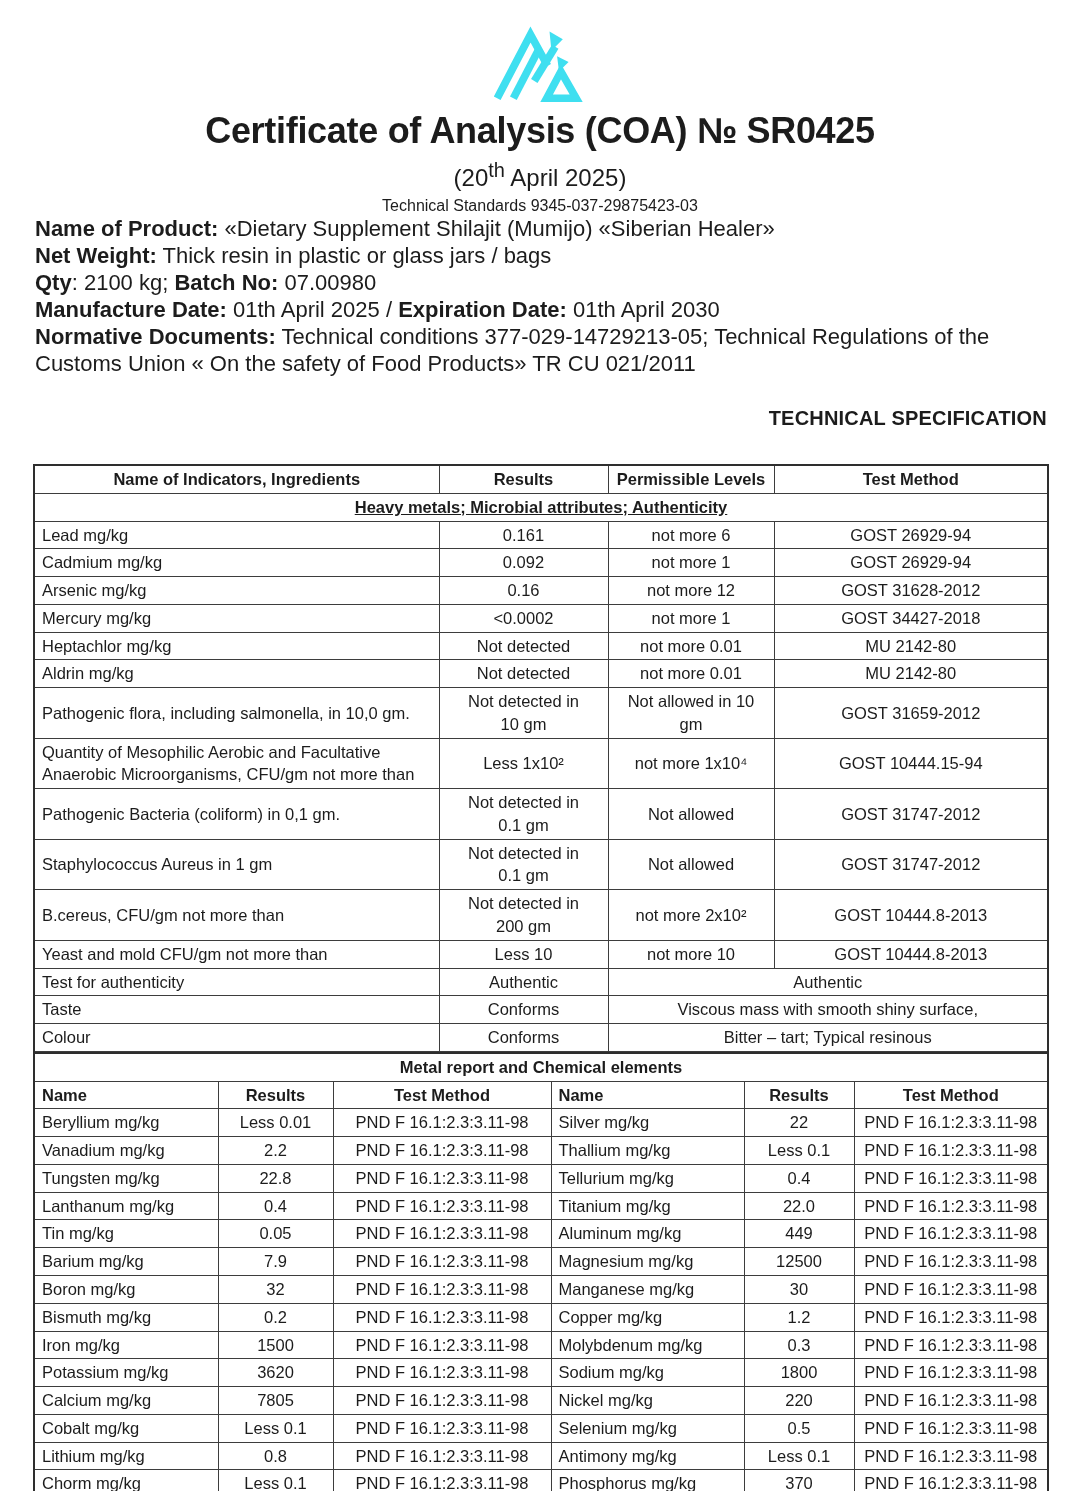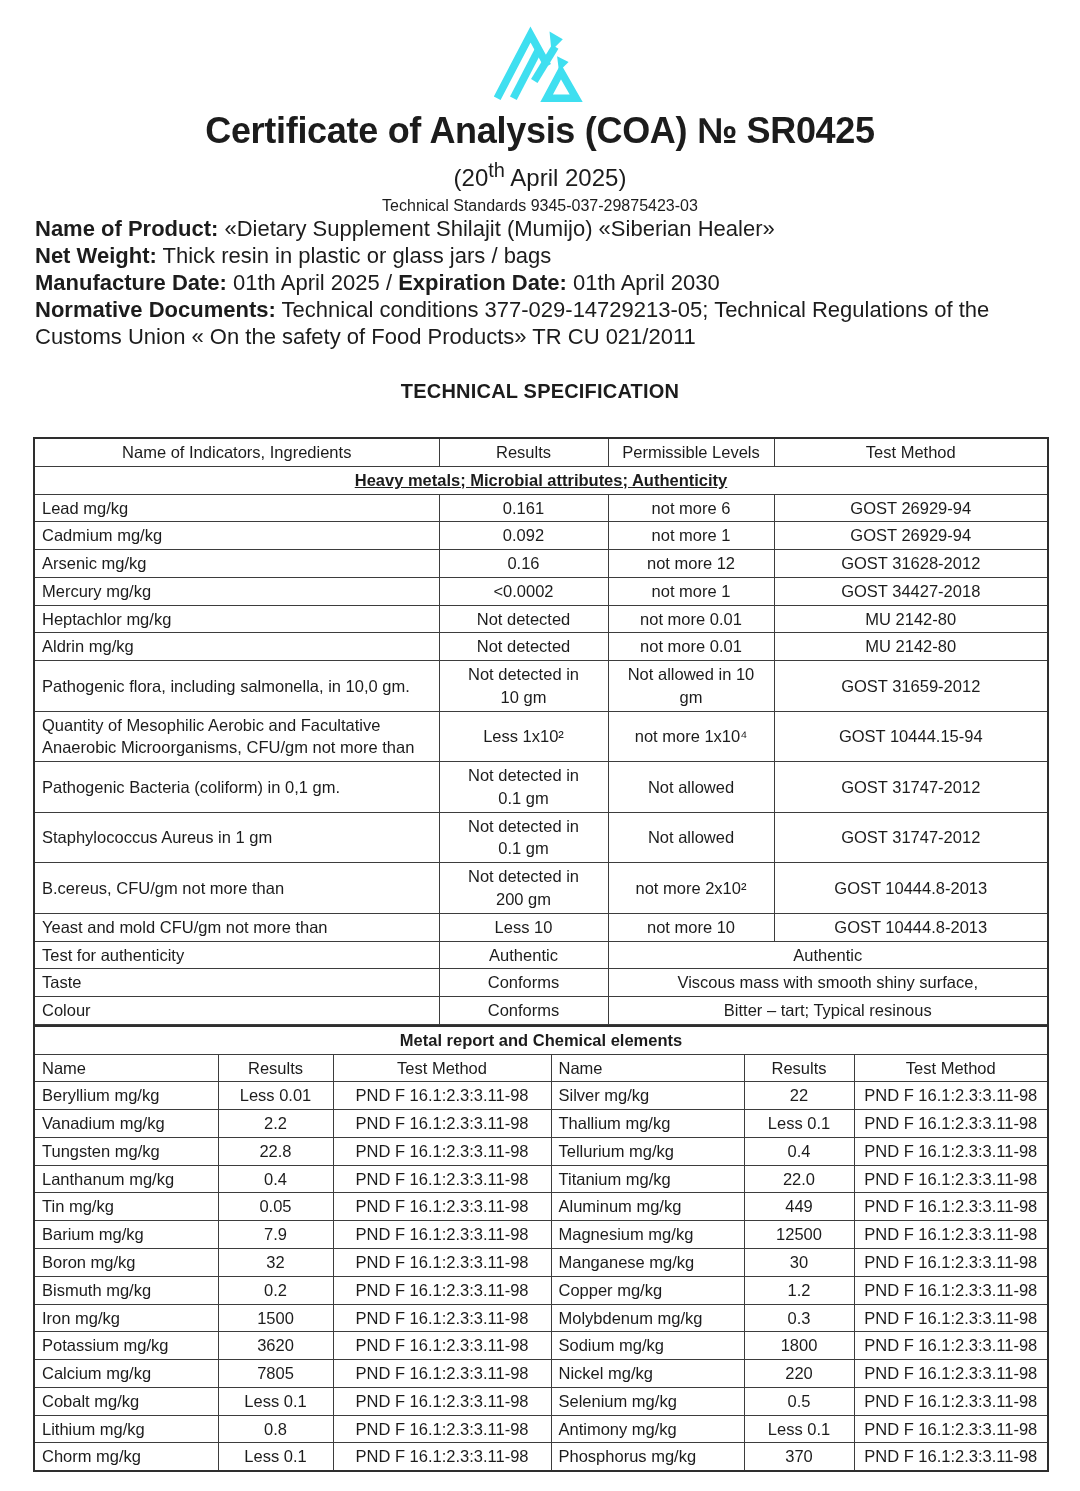--- a/index.html
+++ b/index.html
@@ -19,39 +19,39 @@
   .date-line { text-align: center; font-size: 24px; margin-top: 7px; }
   .std-line  { text-align: center; font-size: 16px; margin-top: 5px; }
 
   
   .product-info { margin-top: 0; font-size: 22px; line-height: 27px; }
   .product-info .line { padding-left: 2px; }
   .b { font-weight: bold; }
   .u { text-decoration: underline; }
   .ctr { text-align: center !important; margin-left: 28px; }
 
-  .section-heading { text-align: center; font-size: 20px; font-weight: bold; margin-top: 30px; letter-spacing: 0.2px; }
+  .section-heading { text-align: right; font-size: 20px; font-weight: bold; margin-top: 30px; letter-spacing: 0.2px; }
 
   
   .tables { margin-top: 34px; }
   table { border-collapse: collapse; table-layout: fixed; width: 1014px; }
   table.spec  { border: 2px solid #2e2e2e; border-bottom: none; }
   table.metal { border: 2px solid #2e2e2e; }
   td {
     border: 1.5px solid #3d3d3d;
     font-size: 16.5px;
     line-height: 1.38;
     padding: 2px 7px;
     text-align: center;
     vertical-align: middle;
     white-space: pre-line;
     height: 26px;
     overflow: hidden;
   }
-  tr[data-kind="header"] td { font-weight: normal; }
+  tr[data-kind="header"] td { font-weight: bold; }
   table.spec  td:first-child { text-align: left; }
   table.spec  tr[data-kind="header"] td:first-child,
   table.spec  tr:first-child td { text-align: center; }
   table.metal td:nth-child(1), table.metal td:nth-child(4) { text-align: left; }
   table.metal tr:first-child td { text-align: center; }
 </style>
 </head>
 <body>
 
 <div class="page">
@@ -72,20 +72,21 @@
     </svg>
   </div>
 
   <div class="title">Certificate of Analysis (COA) № SR0425</div>
   <div class="date-line"><span>(20</span><sup>th</sup><span> April 2025)</span></div>
   <div class="std-line">Technical Standards 9345-037-29875423-03</div>
 
   <div class="product-info">
     <div class="line"><span class="b">Name of Product:</span><span> «Dietary Supplement Shilajit (Mumijo) «Siberian Healer»</span></div>
     <div class="line"><span class="b">Net Weight:</span><span> Thick resin in plastic or glass jars / bags</span></div>
+    <div class="line"><span class="b">Qty</span><span>: 2100 kg; </span><span class="b">Batch No:</span><span> 07.00980</span></div>
     <div class="line"><span class="b">Manufacture Date:</span><span> 01th April 2025 / </span><span class="b">Expiration Date:</span><span> 01th April 2030</span></div>
     <div class="line"><span class="b">Normative Documents:</span><span> Technical conditions 377-029-14729213-05; Technical Regulations of the Customs Union « On the safety of Food Products» TR CU 021/2011</span></div>
   </div>
 
   <div class="section-heading">TECHNICAL SPECIFICATION</div>
 
   <div class="tables">
     <table class="spec">
       <colgroup>
         <col style="width:405px">

